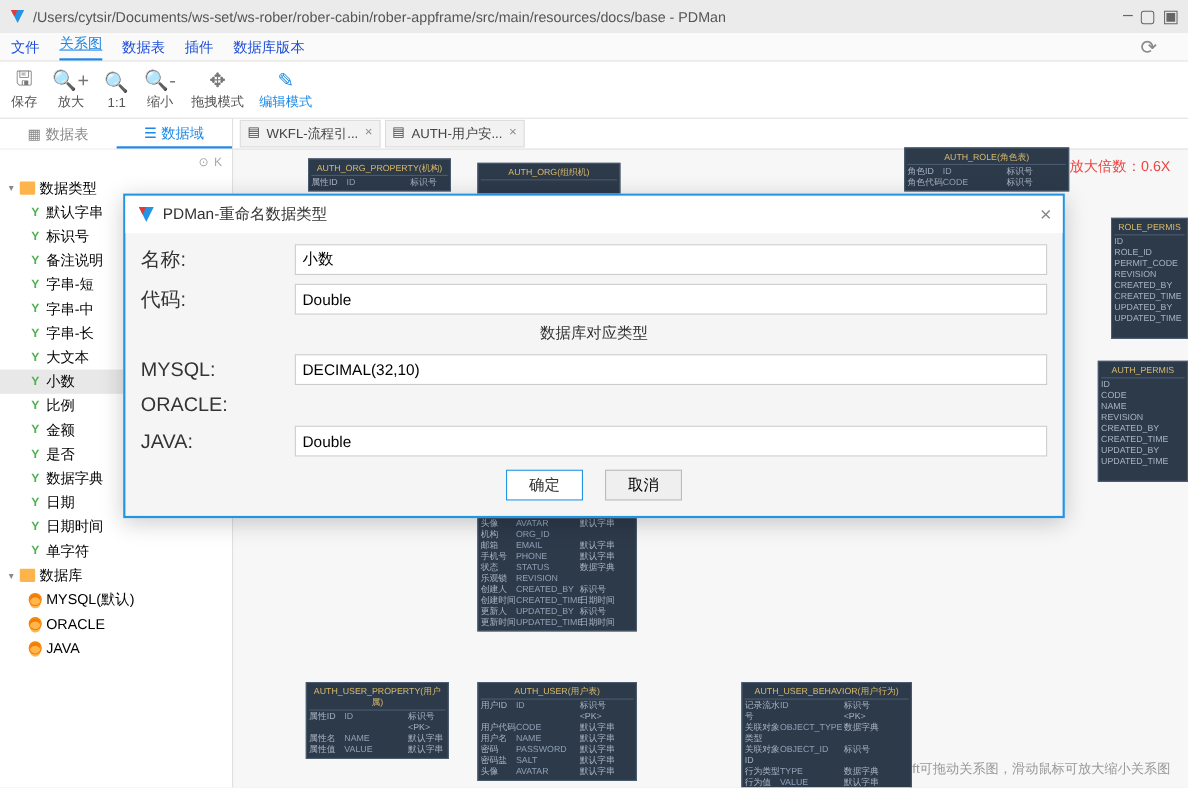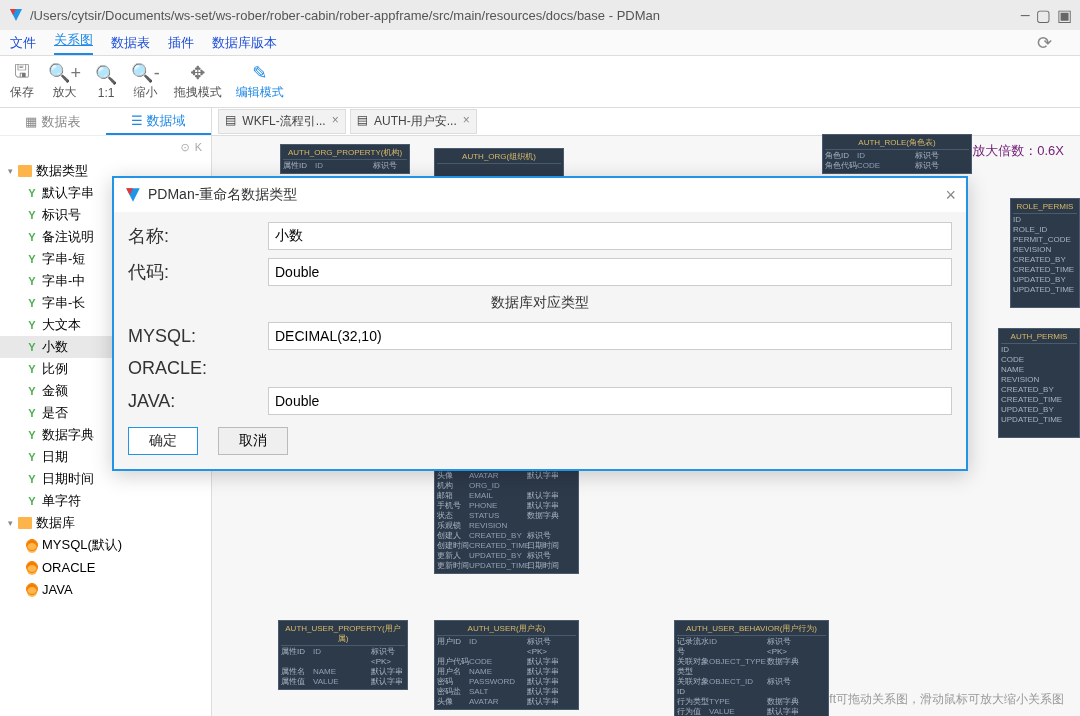--- a/index.html
+++ b/index.html
@@ -42,39 +42,39 @@
 .dtyp { width:12px;height:12px; margin-right:4px; display:inline-flex; align-items:center; justify-content:center; }
 .dtyp::before { content:"Y"; font-size:11px; font-weight:bold; color:#4caf50; }
 .db { width:12px;height:12px; margin-right:4px; display:inline-flex; }
 .db::before { content:"";width:10px;height:10px;border-radius:50%;background:#ffb74d;border:1px solid #f57c00;box-shadow:0 3px 0 -1px #ffb74d,0 3px 0 0 #f57c00 inset; }
 
 
 .canvas { flex:1; background:#f7f7f7; position:relative; overflow:hidden; font-size:10px; color:#ccc; }
 .tabs { height:28px; background:#fff; border-bottom:1px solid #ddd; display:flex; align-items:center; padding-left:6px; }
 .tabs .tab { background:#f2f2f2; border:1px solid #ddd; padding:3px 6px; margin-right:4px; font-size:12px; color:#444; display:flex; gap:6px; }
 .tabs .tab .x { color:#888; cursor:pointer; }
-.zoom { position:absolute; right:16px; top:34px; font-size:13px; color:#701a75; }
+.zoom { position:absolute; right:16px; top:34px; font-size:13px; color:#ef4444; }
 .hint { position:absolute; right:16px; bottom:8px; font-size:12px; color:#999; }
 .ent { position:absolute; background:#2d3a4a; border:1px solid #4a5b70; font-size:8px; line-height:10px; color:#a7b3c2; padding:2px; }
 .ent .hd { color:#d8b96a; border-bottom:1px solid #4a5b70; text-align:center; padding:1px 0; margin-bottom:1px; font-size:8px; }
 .ent .r { display:flex; }
 .ent .r span:nth-child(1){width:32px;} .ent .r span:nth-child(2){width:58px;color:#8fa0b5;} .ent .r span:nth-child(3){width:32px;}
 
 
 .overlay { position:absolute; inset:0; display:flex; align-items:flex-start; justify-content:center; }
 .dialog { margin-top:176px; width:856px; background:#f5f5f5; border:2px solid #2294e6; box-shadow:0 4px 20px rgba(0,0,0,.2); }
 .dialog .dh { height:34px; background:#fff; display:flex; align-items:center; padding:0 10px; font-size:14px; color:#333; }
 .dialog .dh .dlogo { width:18px;height:18px; margin-right:6px; }
 .dialog .dh .dx { margin-left:auto; font-size:18px; color:#888; cursor:pointer; }
 .dialog .db2 { padding:10px 14px 14px; }
 .drow { display:flex; align-items:center; margin-bottom:8px; }
 .drow label { width:140px; text-align:left; font-size:18px; color:#333; padding-right:4px; }
 .drow input { flex:1; height:28px; border:1px solid #ccc; padding:0 6px; font-size:14px; background:#fff; }
 .dsec { text-align:center; font-size:14px; color:#333; margin:6px 0 10px; }
-.dbtns { display:flex; justify-content:flex-start; gap:20px; margin-top:12px; }
+.dbtns { display:flex; justify-content:center; gap:20px; margin-top:12px; }
 .dbtns button { width:70px; height:28px; border:1px solid #bbb; background:#efefef; font-size:14px; cursor:pointer; }
 .dbtns button.primary { border:1.5px solid #2294e6; background:#fff; color:#333; }
 
 svg.applogo { display:block; }
 </style>
 </head>
 <body>
 
 <div class="titlebar">
   <svg class="logo applogo" viewBox="0 0 16 16">

